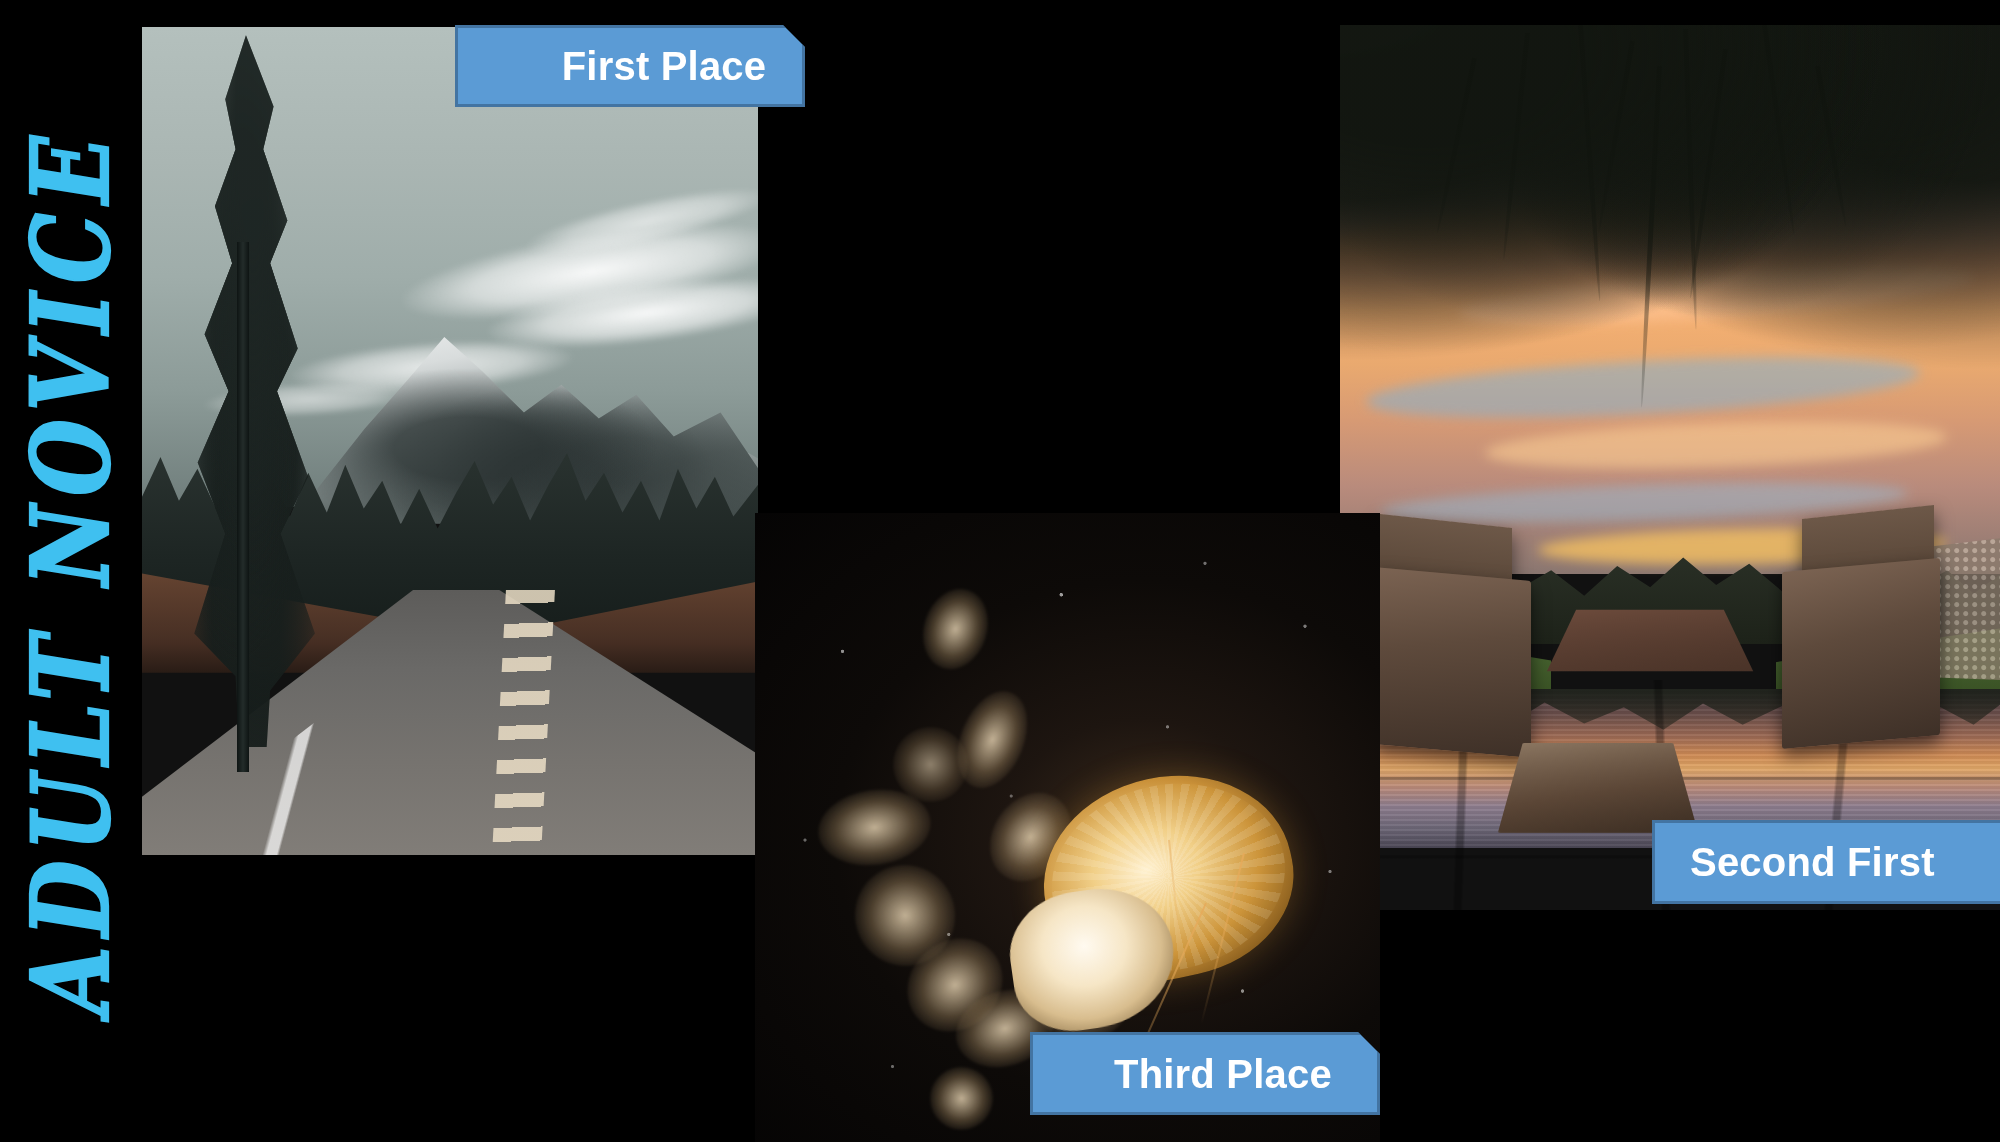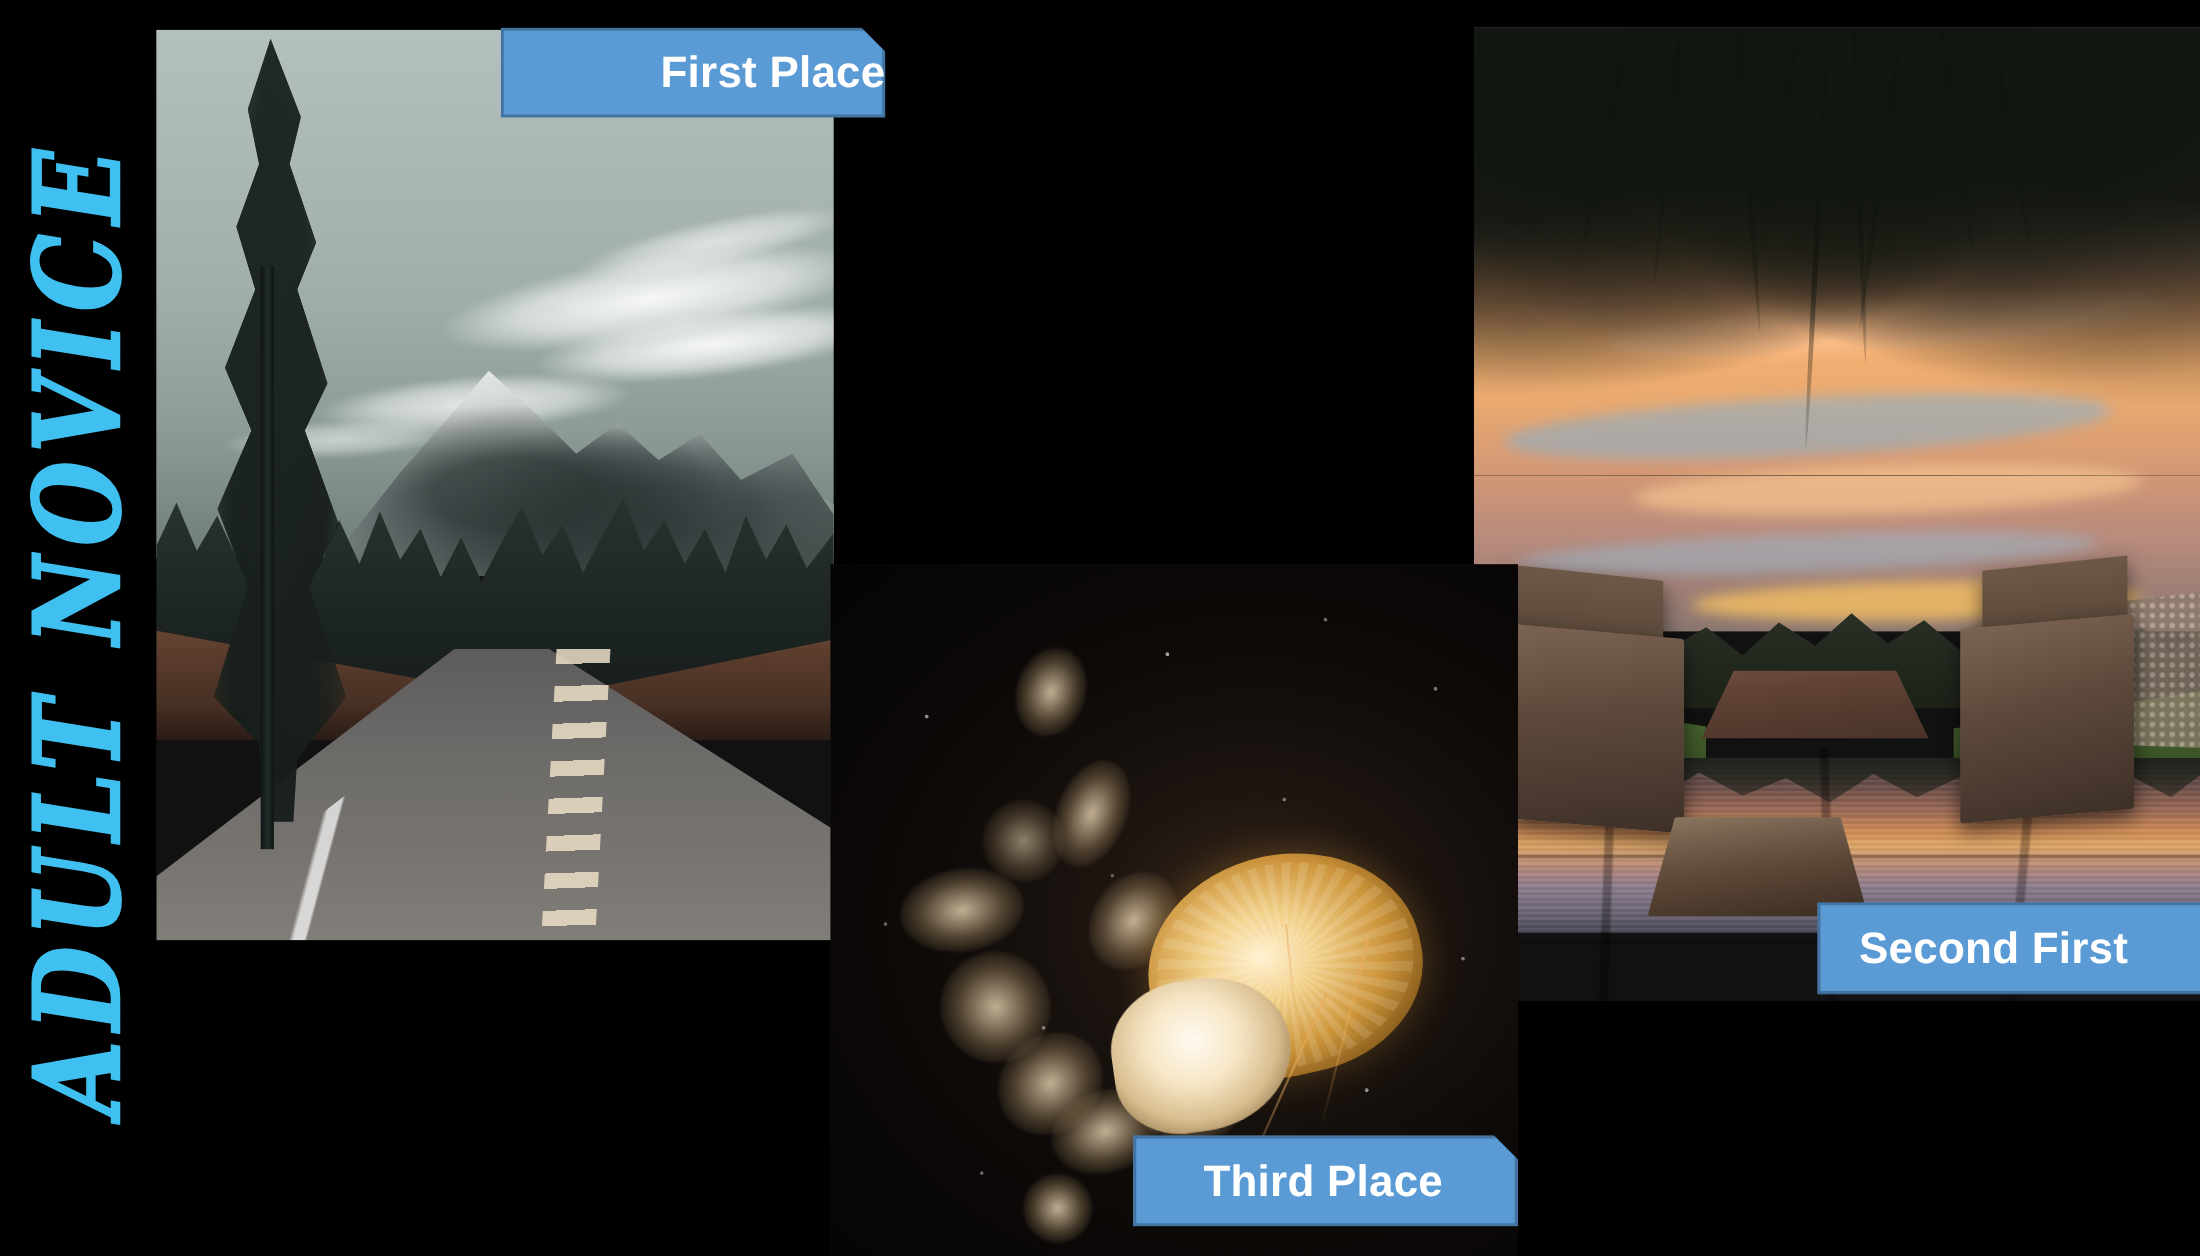--- a/index.html
+++ b/index.html
@@ -436,38 +436,38 @@
     line-height: 1;
     letter-spacing: .2px;
     white-space: nowrap;
   }
 
   #ribbon-first {
     left: 455px;
     top: 25px;
     width: 350px;
     height: 82px;
-    justify-content: flex-end;
+    justify-content: center;
     padding-left: 68px;
   }
   #ribbon-second {
     left: 1652px;
     top: 820px;
     width: 400px;
     height: 84px;
     justify-content: flex-start;
     padding-left: 38px;
   }
   #ribbon-third {
     left: 1030px;
     top: 1032px;
     width: 350px;
     height: 83px;
     justify-content: flex-start;
-    padding-left: 64px;
+    padding-left: 84px;
   }
 </style>
 </head>
 <body>
 
 <div class="slide">
 
   <div class="side-title-wrap">
     <div class="side-title">ADULT NOVICE</div>
   </div>

